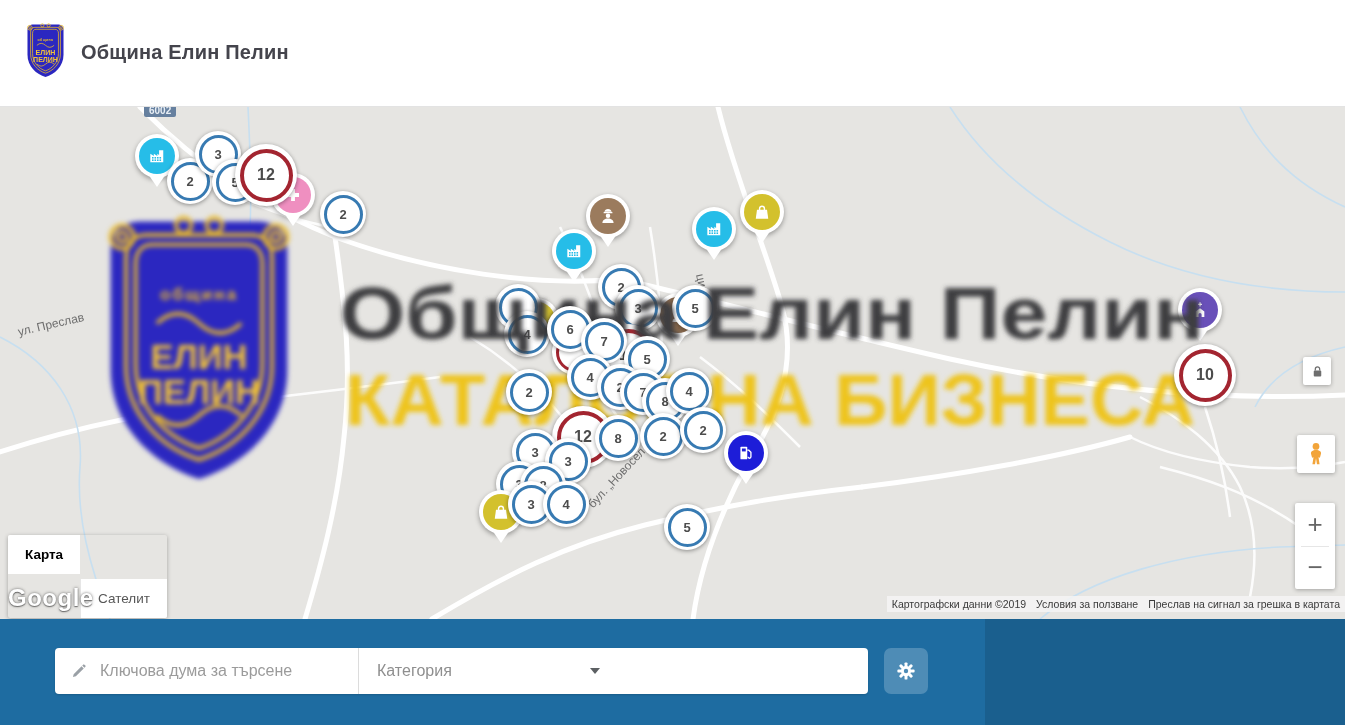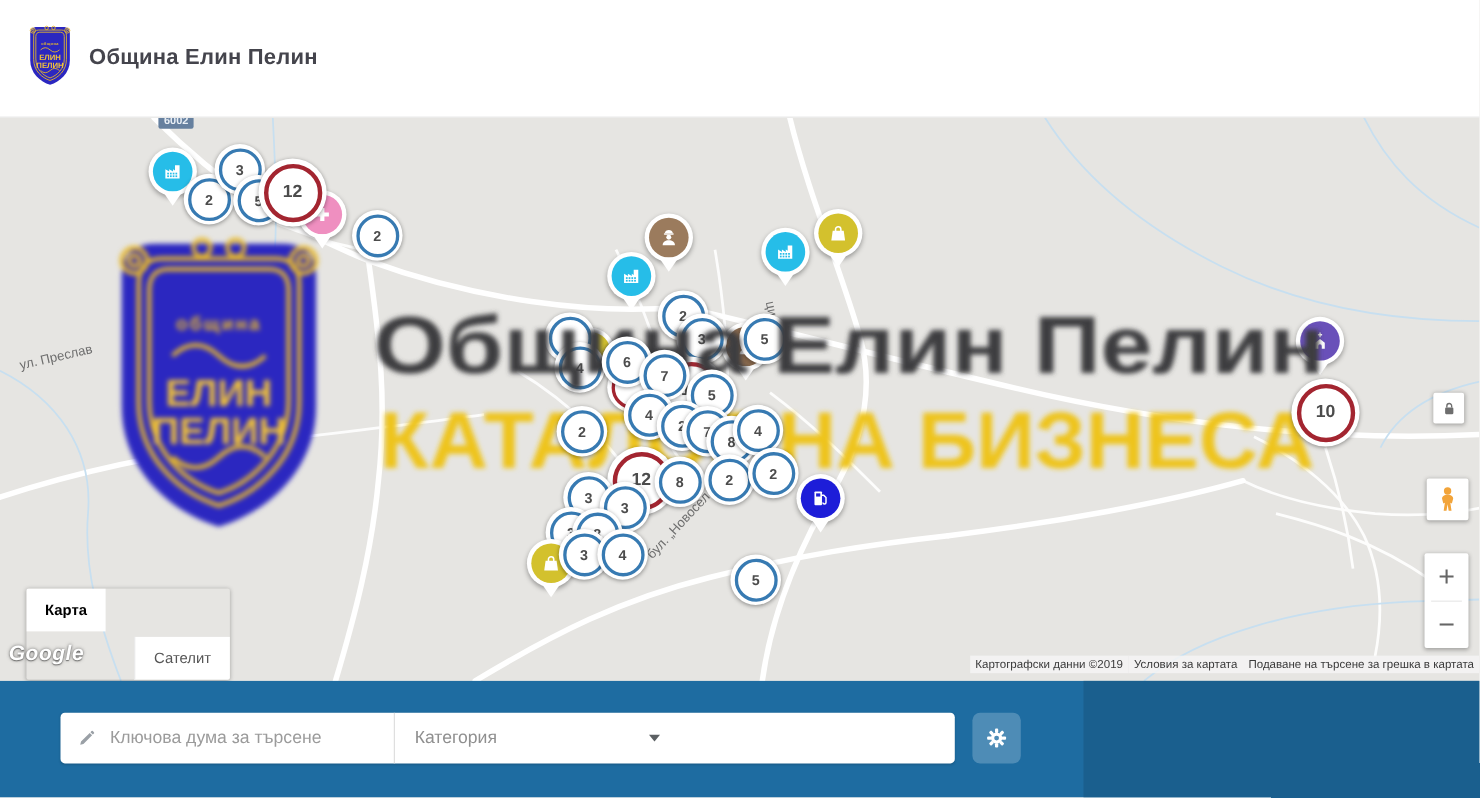--- a/index.html
+++ b/index.html
@@ -44,28 +44,28 @@
        border:9px solid transparent;border-top:13px solid #fff;}
   .pin-c{position:absolute;left:4px;top:4px;width:36px;height:36px;border-radius:50%;
        display:flex;align-items:center;justify-content:center;}
   .pin-i{width:20px;height:20px;}
 
   
   .wshield{position:absolute;left:83px;top:105px;width:232px;height:288px;filter:blur(2.4px);pointer-events:none;}
   .wtext{position:absolute;left:0;top:0;pointer-events:none;}
 
   
-  .maptype{position:absolute;left:24px;top:428px;display:flex;box-shadow:0 1px 4px rgba(0,0,0,.3);
-           border-radius:2px;overflow:hidden;z-index:5;gap:26px;}
+  .maptype{position:absolute;left:8px;top:428px;display:flex;box-shadow:0 1px 4px rgba(0,0,0,.3);
+           border-radius:2px;overflow:hidden;z-index:5;}
   .maptype button{height:39px;padding:0 17px;border:none;background:#fff;font-size:13.5px;
            font-family:inherit;cursor:pointer;color:#565656;}
   .maptype button.active{font-weight:bold;color:#000;}
   .maptype button + button{border-left:1px solid #e6e6e6;margin-top:44px;}
-  .googlelogo{position:absolute;left:8px;top:477px;font-size:19px;font-weight:bold;color:#fff;
-           letter-spacing:.5px;text-shadow:0 0 3px rgba(70,70,70,.8),0 1px 1px rgba(60,60,60,.6);z-index:5;font-style:italic;}
+  .googlelogo{position:absolute;left:8px;top:477px;font-size:24px;font-weight:bold;color:#fff;
+           letter-spacing:.5px;text-shadow:0 0 3px rgba(70,70,70,.8),0 1px 1px rgba(60,60,60,.6);z-index:5;}
   .attribution{position:absolute;right:0;top:489px;display:flex;font-size:10.5px;color:#3a3a3a;z-index:5;}
   .attribution span,.attribution a{background:rgba(245,245,245,.85);padding:2px 5px;white-space:nowrap;
            color:#3a3a3a;text-decoration:none;}
   .ctl{position:absolute;background:#fff;box-shadow:0 1px 4px rgba(0,0,0,.3);border-radius:2px;
            display:flex;align-items:center;justify-content:center;cursor:pointer;z-index:5;}
   .ctl-lock{right:14px;top:250px;width:28px;height:28px;}
   .ctl-peg{right:10px;top:328px;width:38px;height:38px;}
   .ctl-zoom{right:10px;top:396px;width:40px;height:86px;flex-direction:column;cursor:default;}
   .zbtn{width:40px;height:43px;display:flex;align-items:center;justify-content:center;
         font-size:26px;color:#666;cursor:pointer;user-select:none;}
@@ -427,22 +427,22 @@
       </div>
     </div>
 
   <div class="maptype">
     <button class="active">Карта</button>
     <button>Сателит</button>
   </div>
   <div class="googlelogo">Google</div>
   <div class="attribution" id="attribution">
       <span>Картографски данни ©2019</span>
-      <a>Условия за картата</a>
-      <a>Подаване на търсене за грешка в картата</a>
+      <a>Условия за ползване</a>
+      <a>Преслав на сигнал за грешка в картата</a>
     </div>
 
   <div class="ctl ctl-lock">
     <svg width="15" height="15">
         <use href="#i-lock"></use>
       </svg>
   </div>
   <div class="ctl ctl-peg">
     <svg width="26" height="26">
         <use href="#i-pegman"></use>

